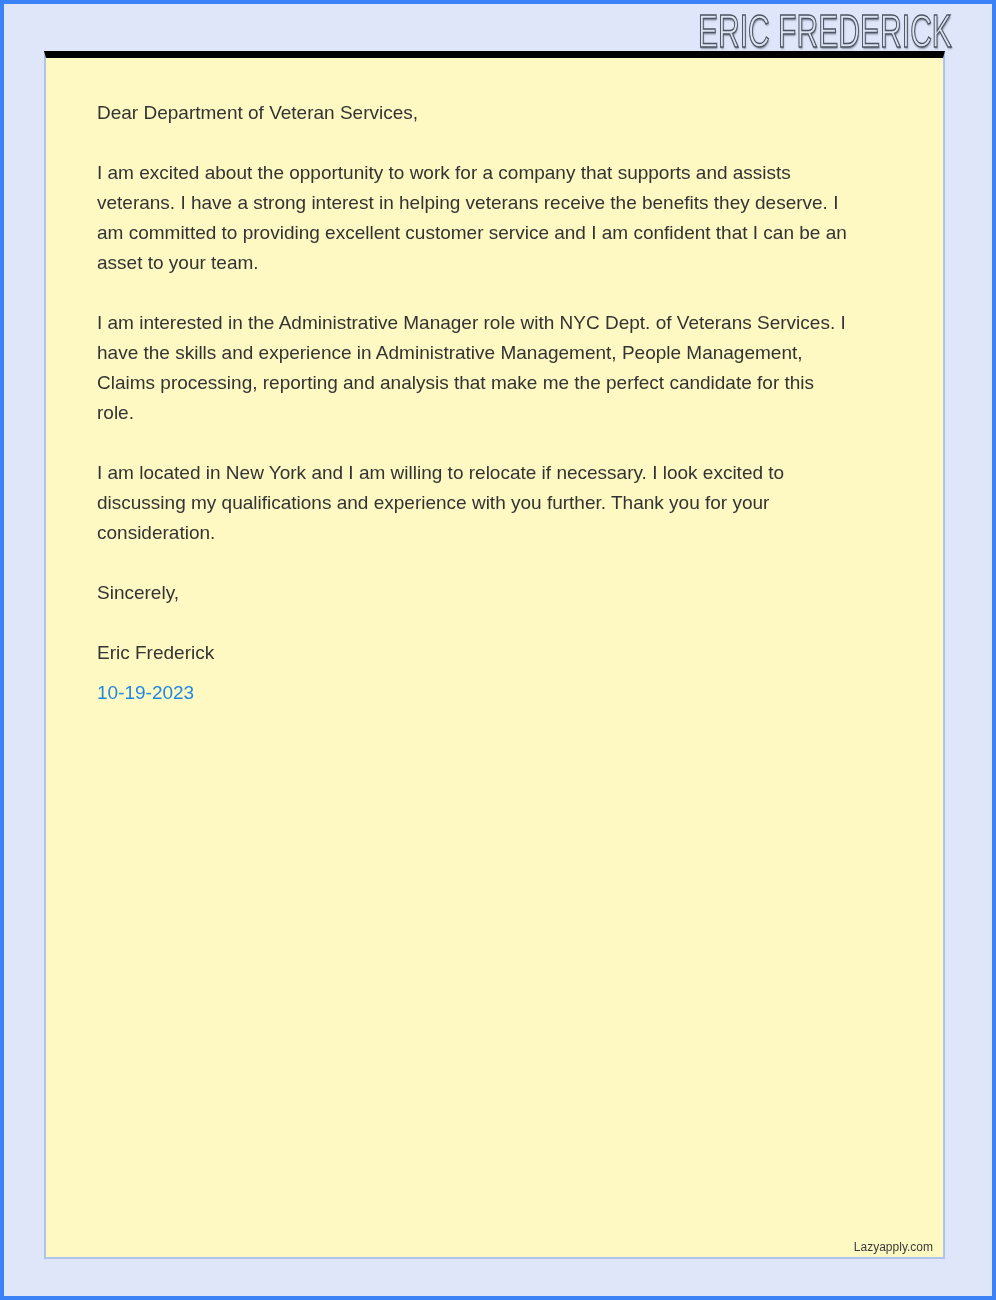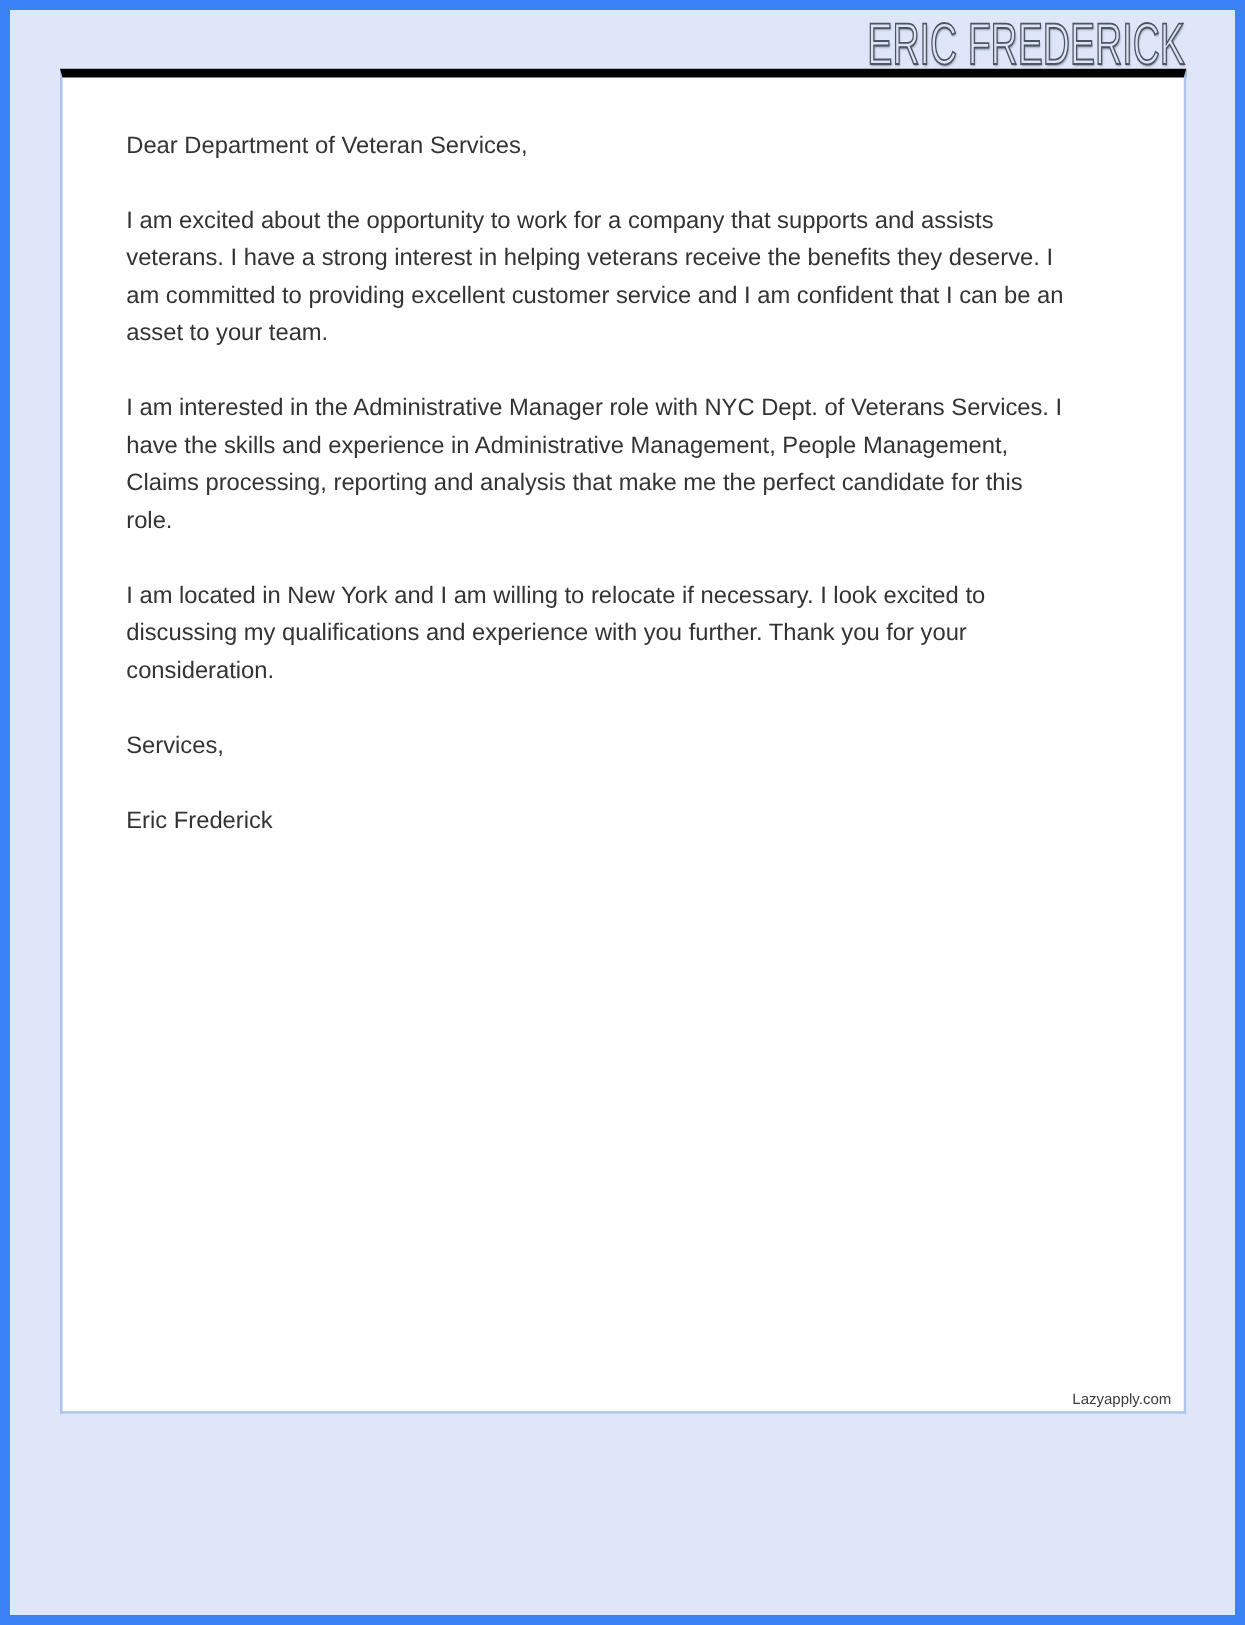--- a/index.html
+++ b/index.html
@@ -7,21 +7,21 @@
     padding: 0;
     background: #ffffff;
     font-family: "Liberation Sans", "DejaVu Sans", sans-serif;
   }
   .canvas {
     position: relative;
     width: 996px;
     height: 1300px;
     box-sizing: border-box;
     background: #dfe6fa;
-    border: 8px solid #3b82f6;
+    border: 4px solid #3b82f6;
     overflow: hidden;
   }
   
   .header-name {
     position: absolute;
     top: 2px;
     right: 40px;
     font-size: 47px;
     line-height: 50px;
     font-weight: 500;
@@ -32,23 +32,23 @@
     transform: scaleX(0.64);
     transform-origin: right center;
     white-space: nowrap;
   }
   
   .page {
     position: absolute;
     left: 40px;
     top: 47px;
     width: 901px;
-    height: 1076px;
+    height: 1208px;
     box-sizing: border-box;
-    background: #ffffff;
+    background: #fef9c3;
     border-top: 7px solid #000000;
     border-left: 2px solid #aec4ed;
     border-right: 2px solid #aec4ed;
     border-bottom: 2px solid #aec4ed;
   }
   .page-content {
     position: absolute;
     top: 0;
     left: 0;
     right: 0;
@@ -99,24 +99,25 @@
 
       <p class="para">I am interested in the Administrative Manager role with NYC Dept. of Veterans Services. I
 have the skills and experience in Administrative Management, People Management,
 Claims processing, reporting and analysis that make me the perfect candidate for this
 role.</p>
 
       <p class="para">I am located in New York and I am willing to relocate if necessary. I look excited to
 discussing my qualifications and experience with you further. Thank you for your
 consideration.</p>
 
-      <p class="closing">Services,</p>
+      <p class="closing">Sincerely,</p>
 
       <p class="sig-name">Eric Frederick</p>
 
+      <p class="date-line">10-19-2023</p>
 
     </div>
 
     <div class="watermark">Lazyapply.com</div>
 
   </div>
 
 </div>
 
 </body></html>

